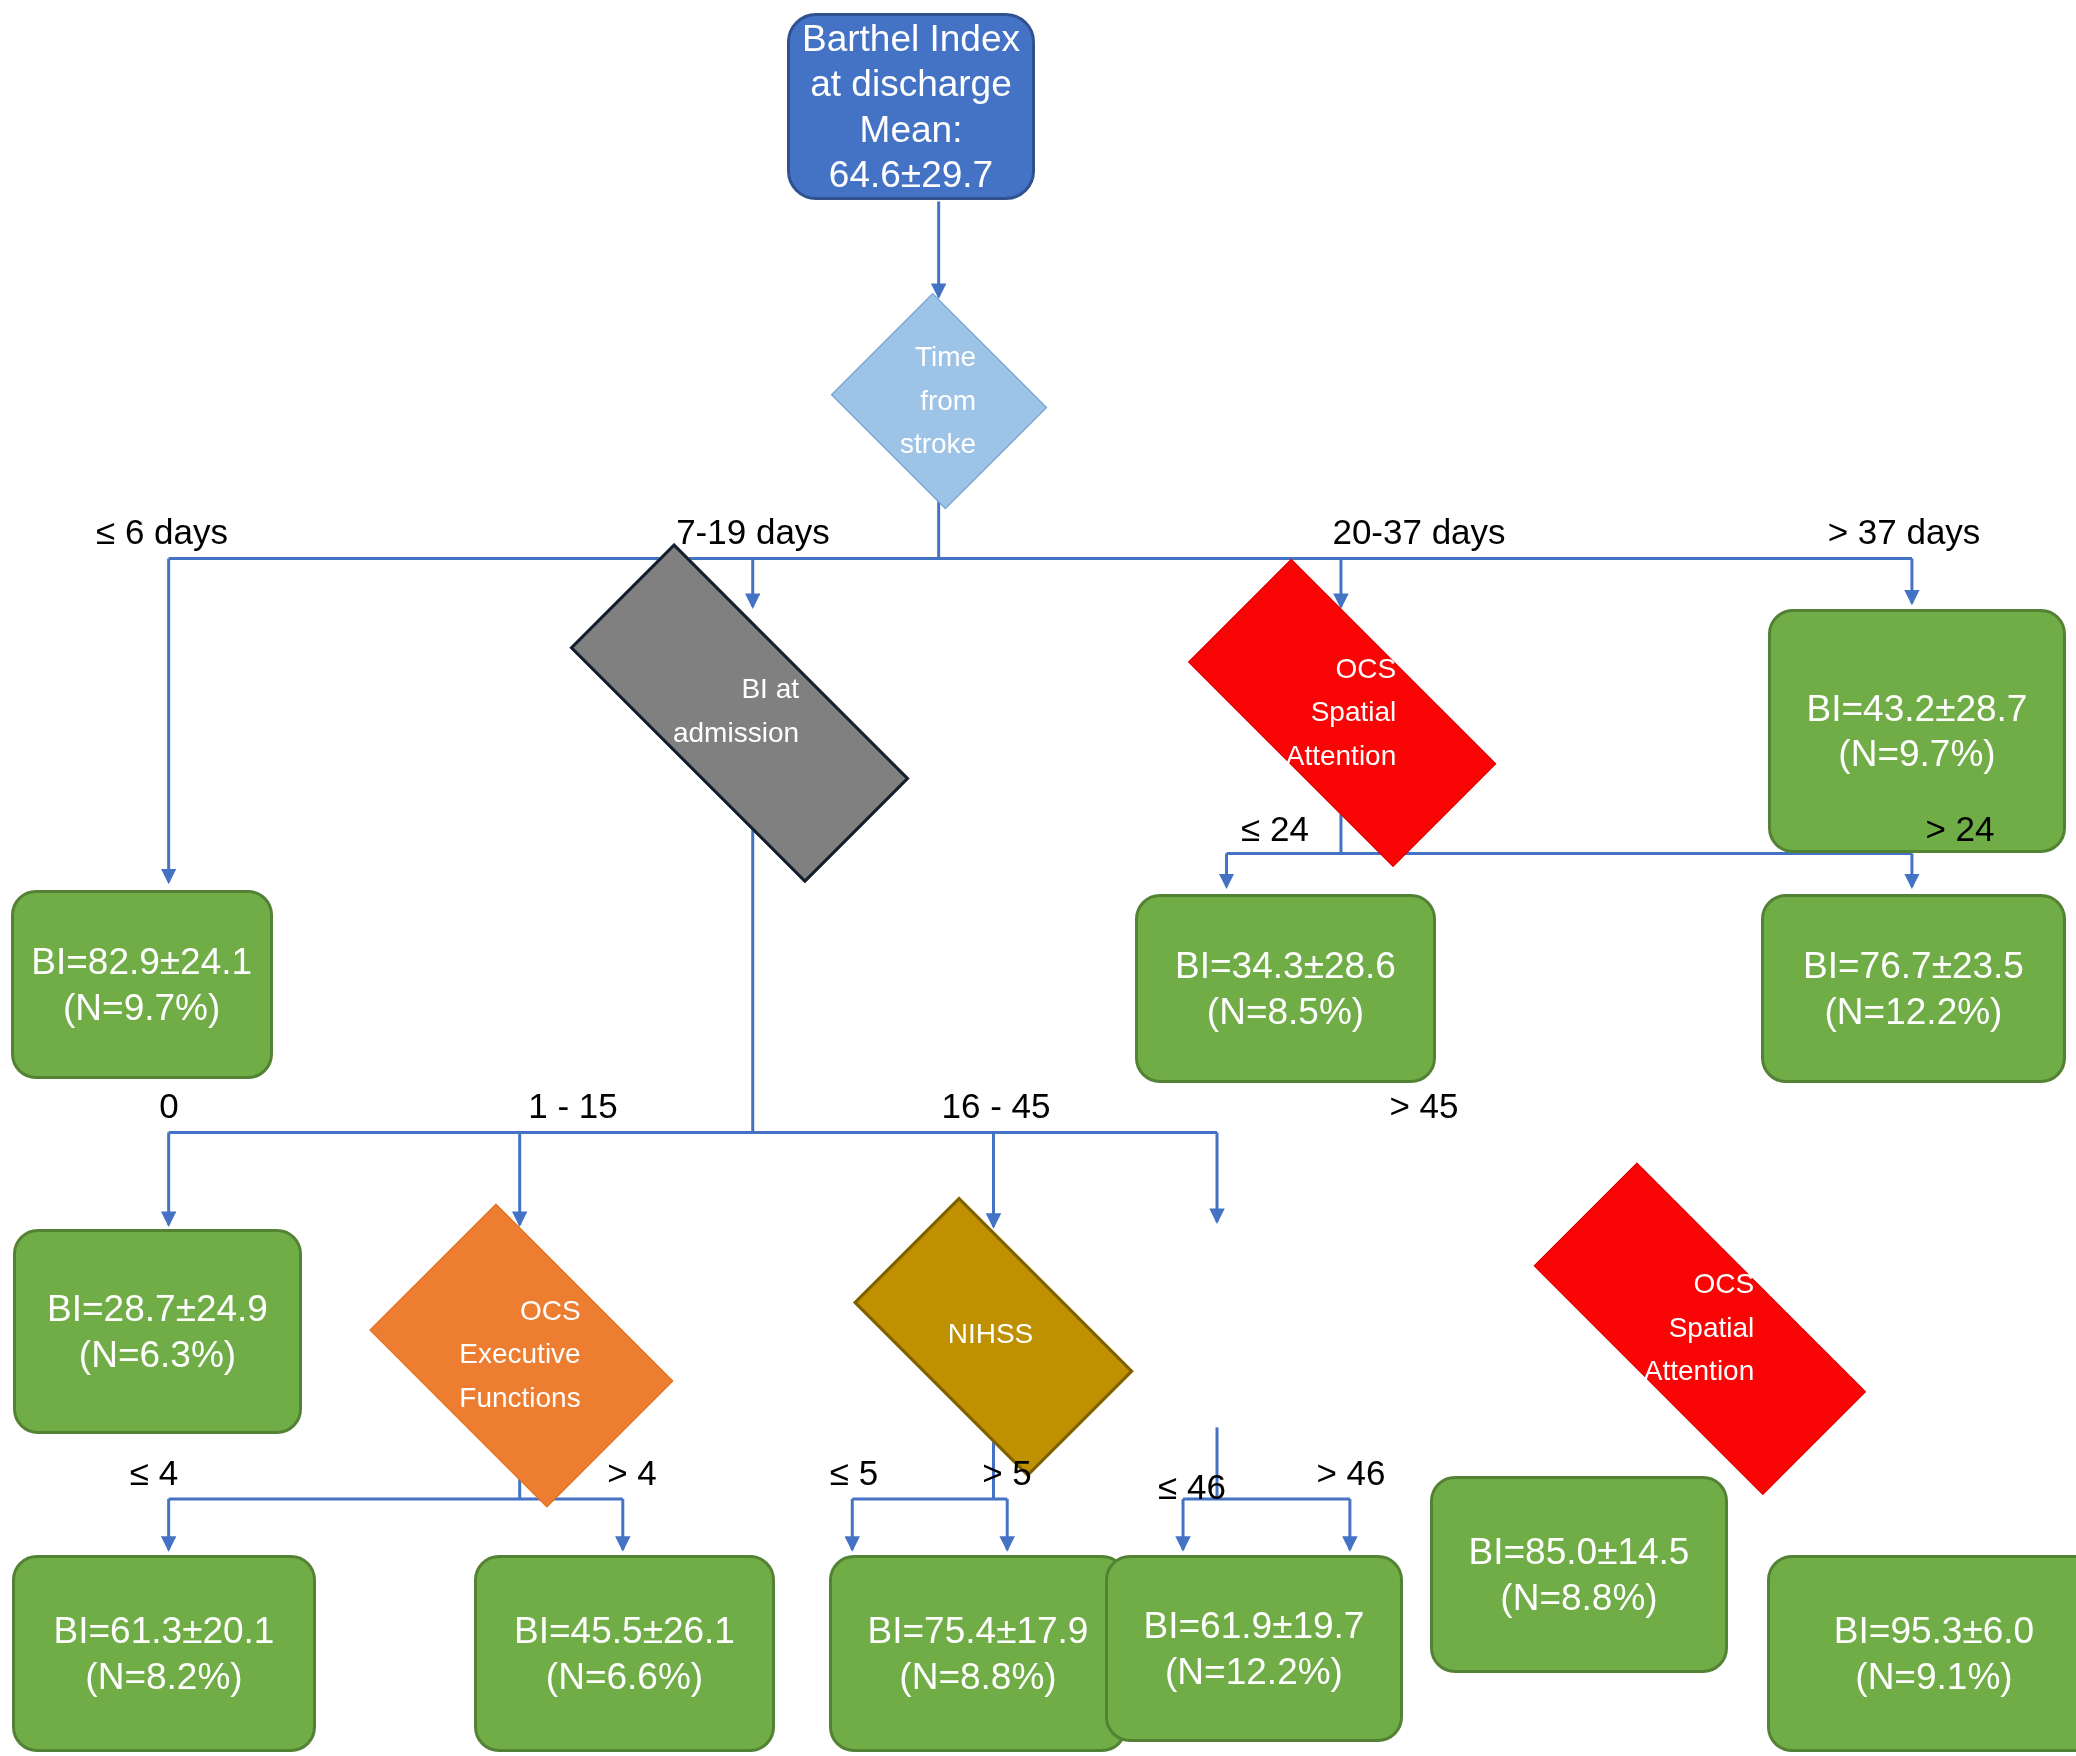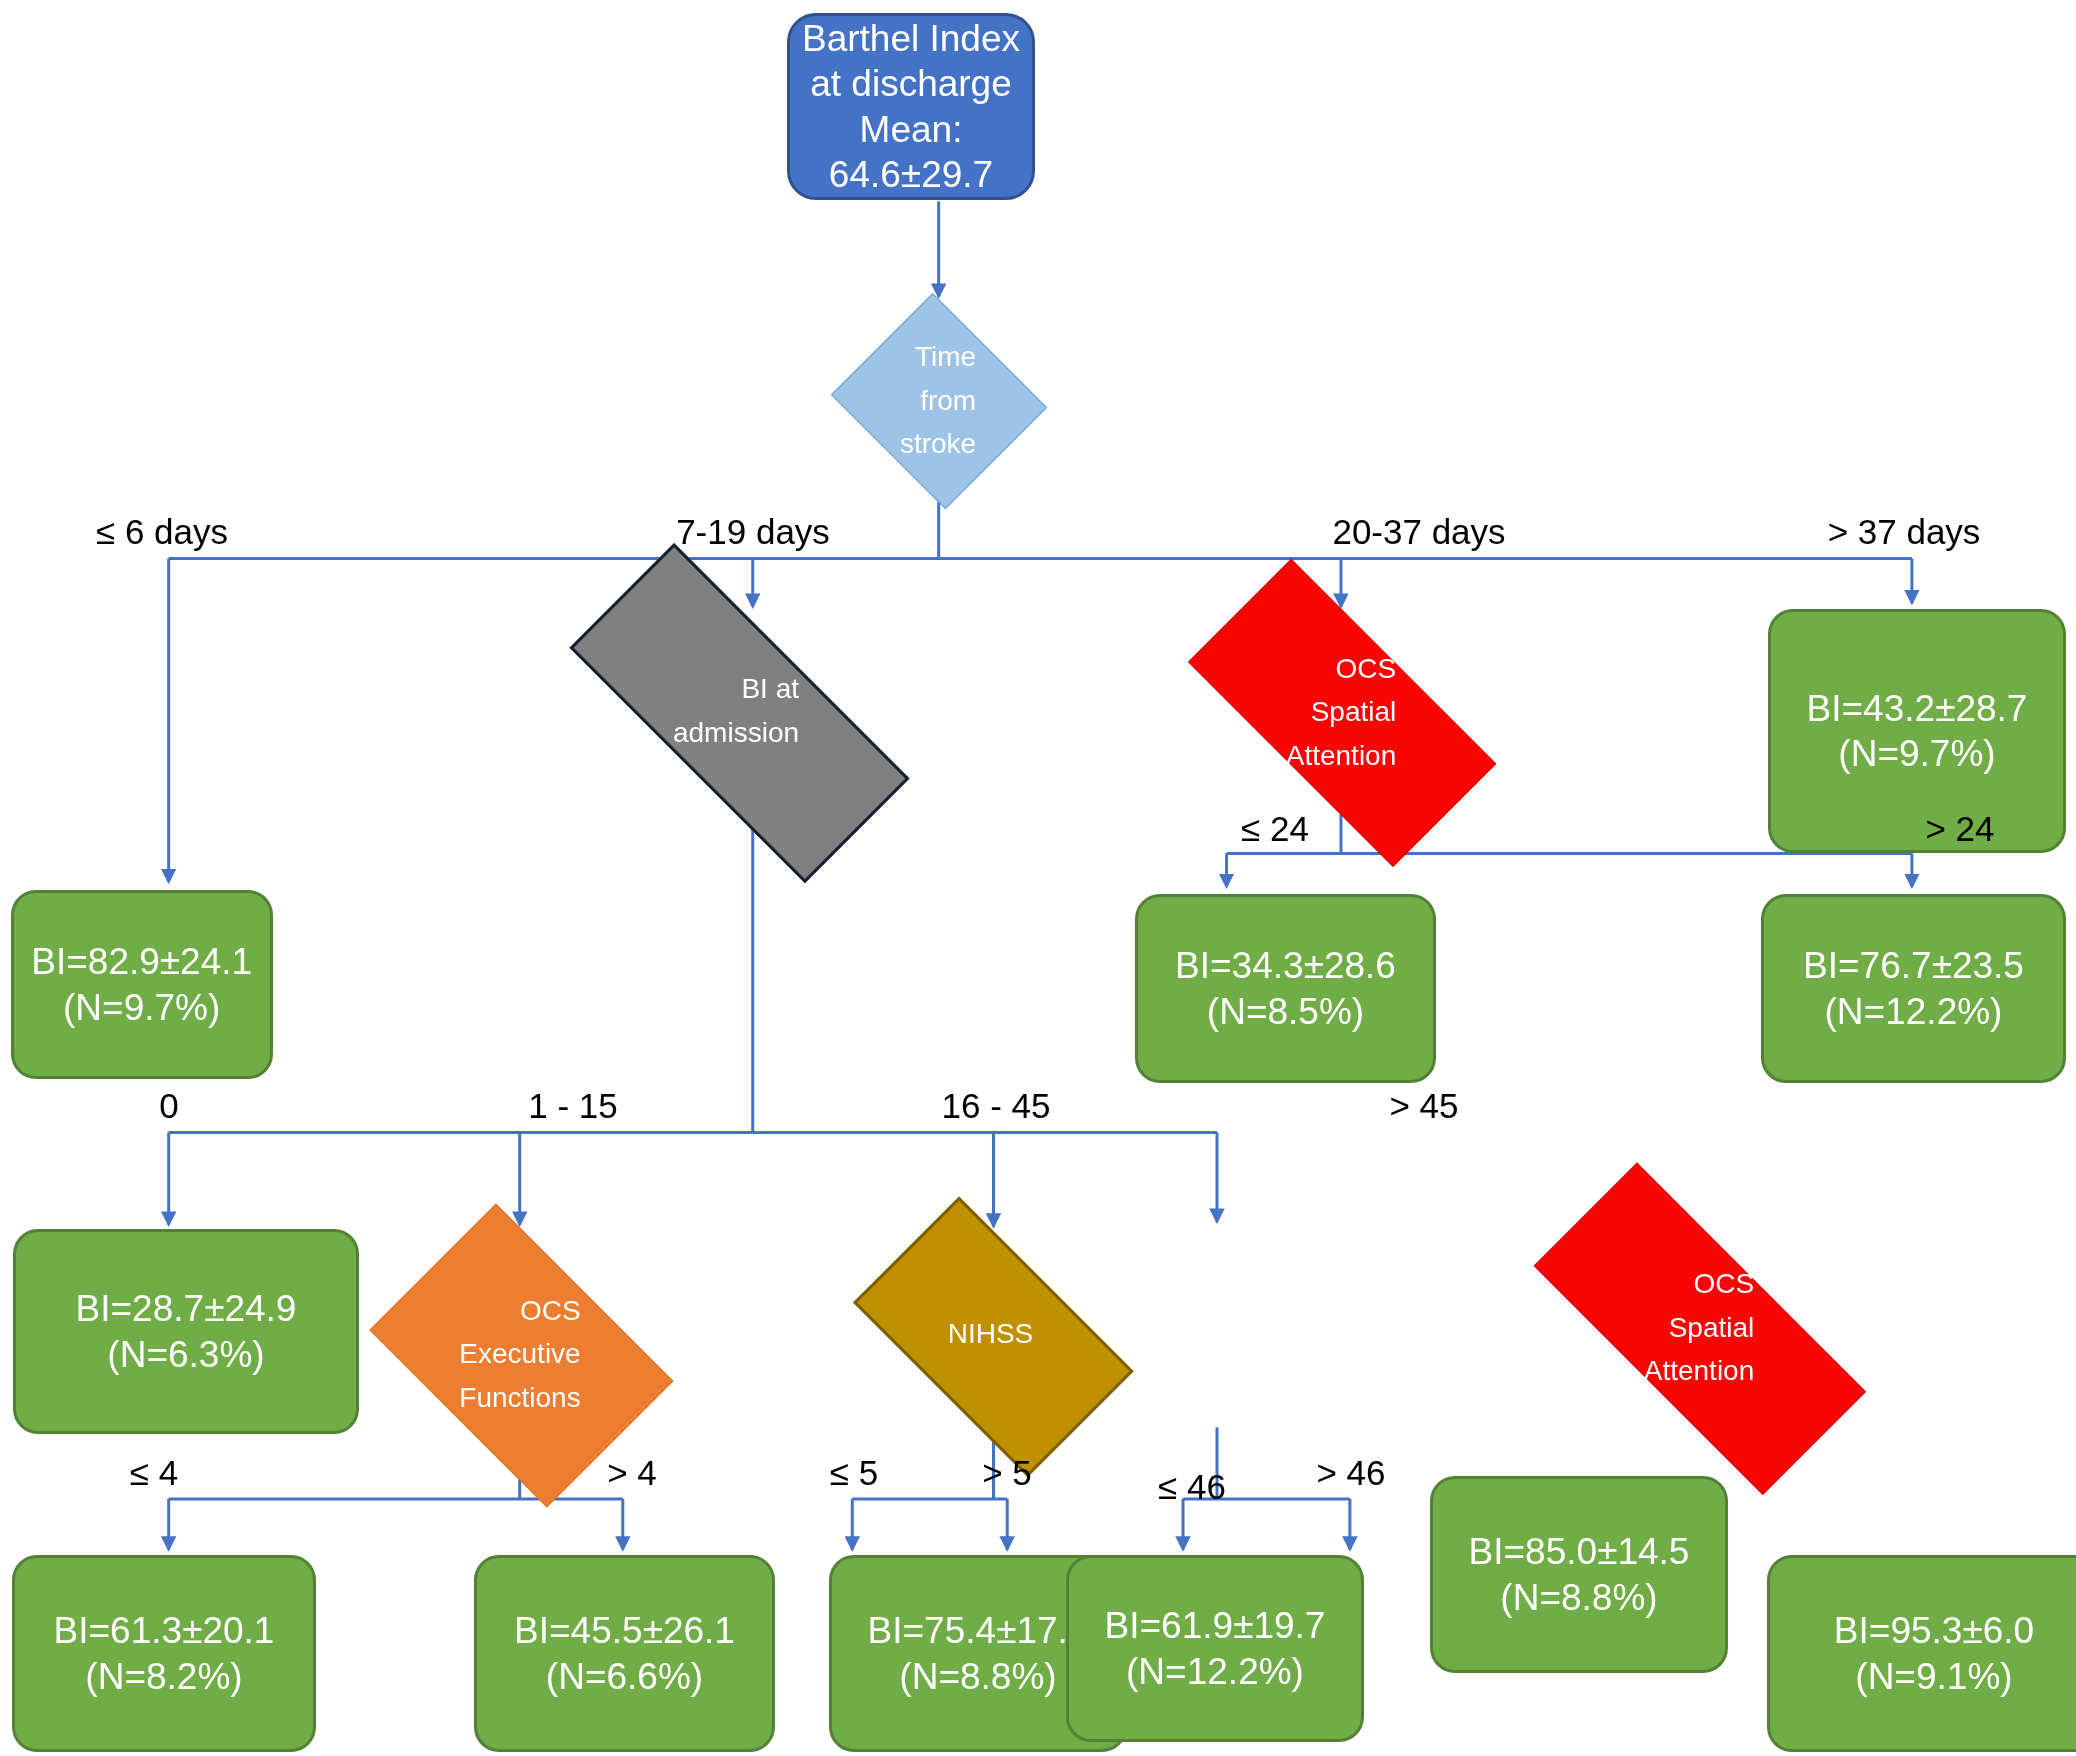--- a/index.html
+++ b/index.html
@@ -179,21 +179,21 @@
 
   <div class="node rect leaf" style="left:1768px; top:609px; width:298px; height:244px;">BI=43.2±28.7
 (N=9.7%)</div>
 
   <div class="node rect leaf" style="left:1135px; top:894px; width:301px; height:189px;">BI=34.3±28.6
 (N=8.5%)</div>
 
   <div class="node rect leaf" style="left:1761px; top:894px; width:305px; height:189px;">BI=76.7±23.5
 (N=12.2%)</div>
 
-  <div class="node rect leaf" style="left:13px; top:1229px; width:346px; height:205px;">BI=28.7±24.9
+  <div class="node rect leaf" style="left:13px; top:1229px; width:289px; height:205px;">BI=28.7±24.9
 (N=6.3%)</div>
 
   <div class="dia orange" style="left:344px; top:1229px; width:352px; height:250px;">
     <div class="shape">
         <div></div>
       </div>
     <div class="dlabel">OCS
 Executive
 Functions</div>
   </div>
@@ -216,21 +216,21 @@
 
   <div class="node rect leaf" style="left:12px; top:1555px; width:304px; height:197px;">BI=61.3±20.1
 (N=8.2%)</div>
 
   <div class="node rect leaf" style="left:474px; top:1555px; width:301px; height:197px;">BI=45.5±26.1
 (N=6.6%)</div>
 
   <div class="node rect leaf" style="left:829px; top:1555px; width:298px; height:197px;">BI=75.4±17.9
 (N=8.8%)</div>
 
-  <div class="node rect leaf" style="left:1066px; top:1555px; width:298px; height:187px;">BI=61.9±19.7
+  <div class="node rect leaf" style="left:1105px; top:1555px; width:298px; height:187px;">BI=61.9±19.7
 (N=12.2%)</div>
 
   <div class="node rect leaf" style="left:1430px; top:1476px; width:298px; height:197px;">BI=85.0±14.5
 (N=8.8%)</div>
 
   <div class="node rect leaf" style="left:1767px; top:1555px; width:334px; height:197px;">BI=95.3±6.0
 (N=9.1%)</div>
 
   <div class="elabel" style="left:162px; top:512px;">≤ 6 days</div>
 

